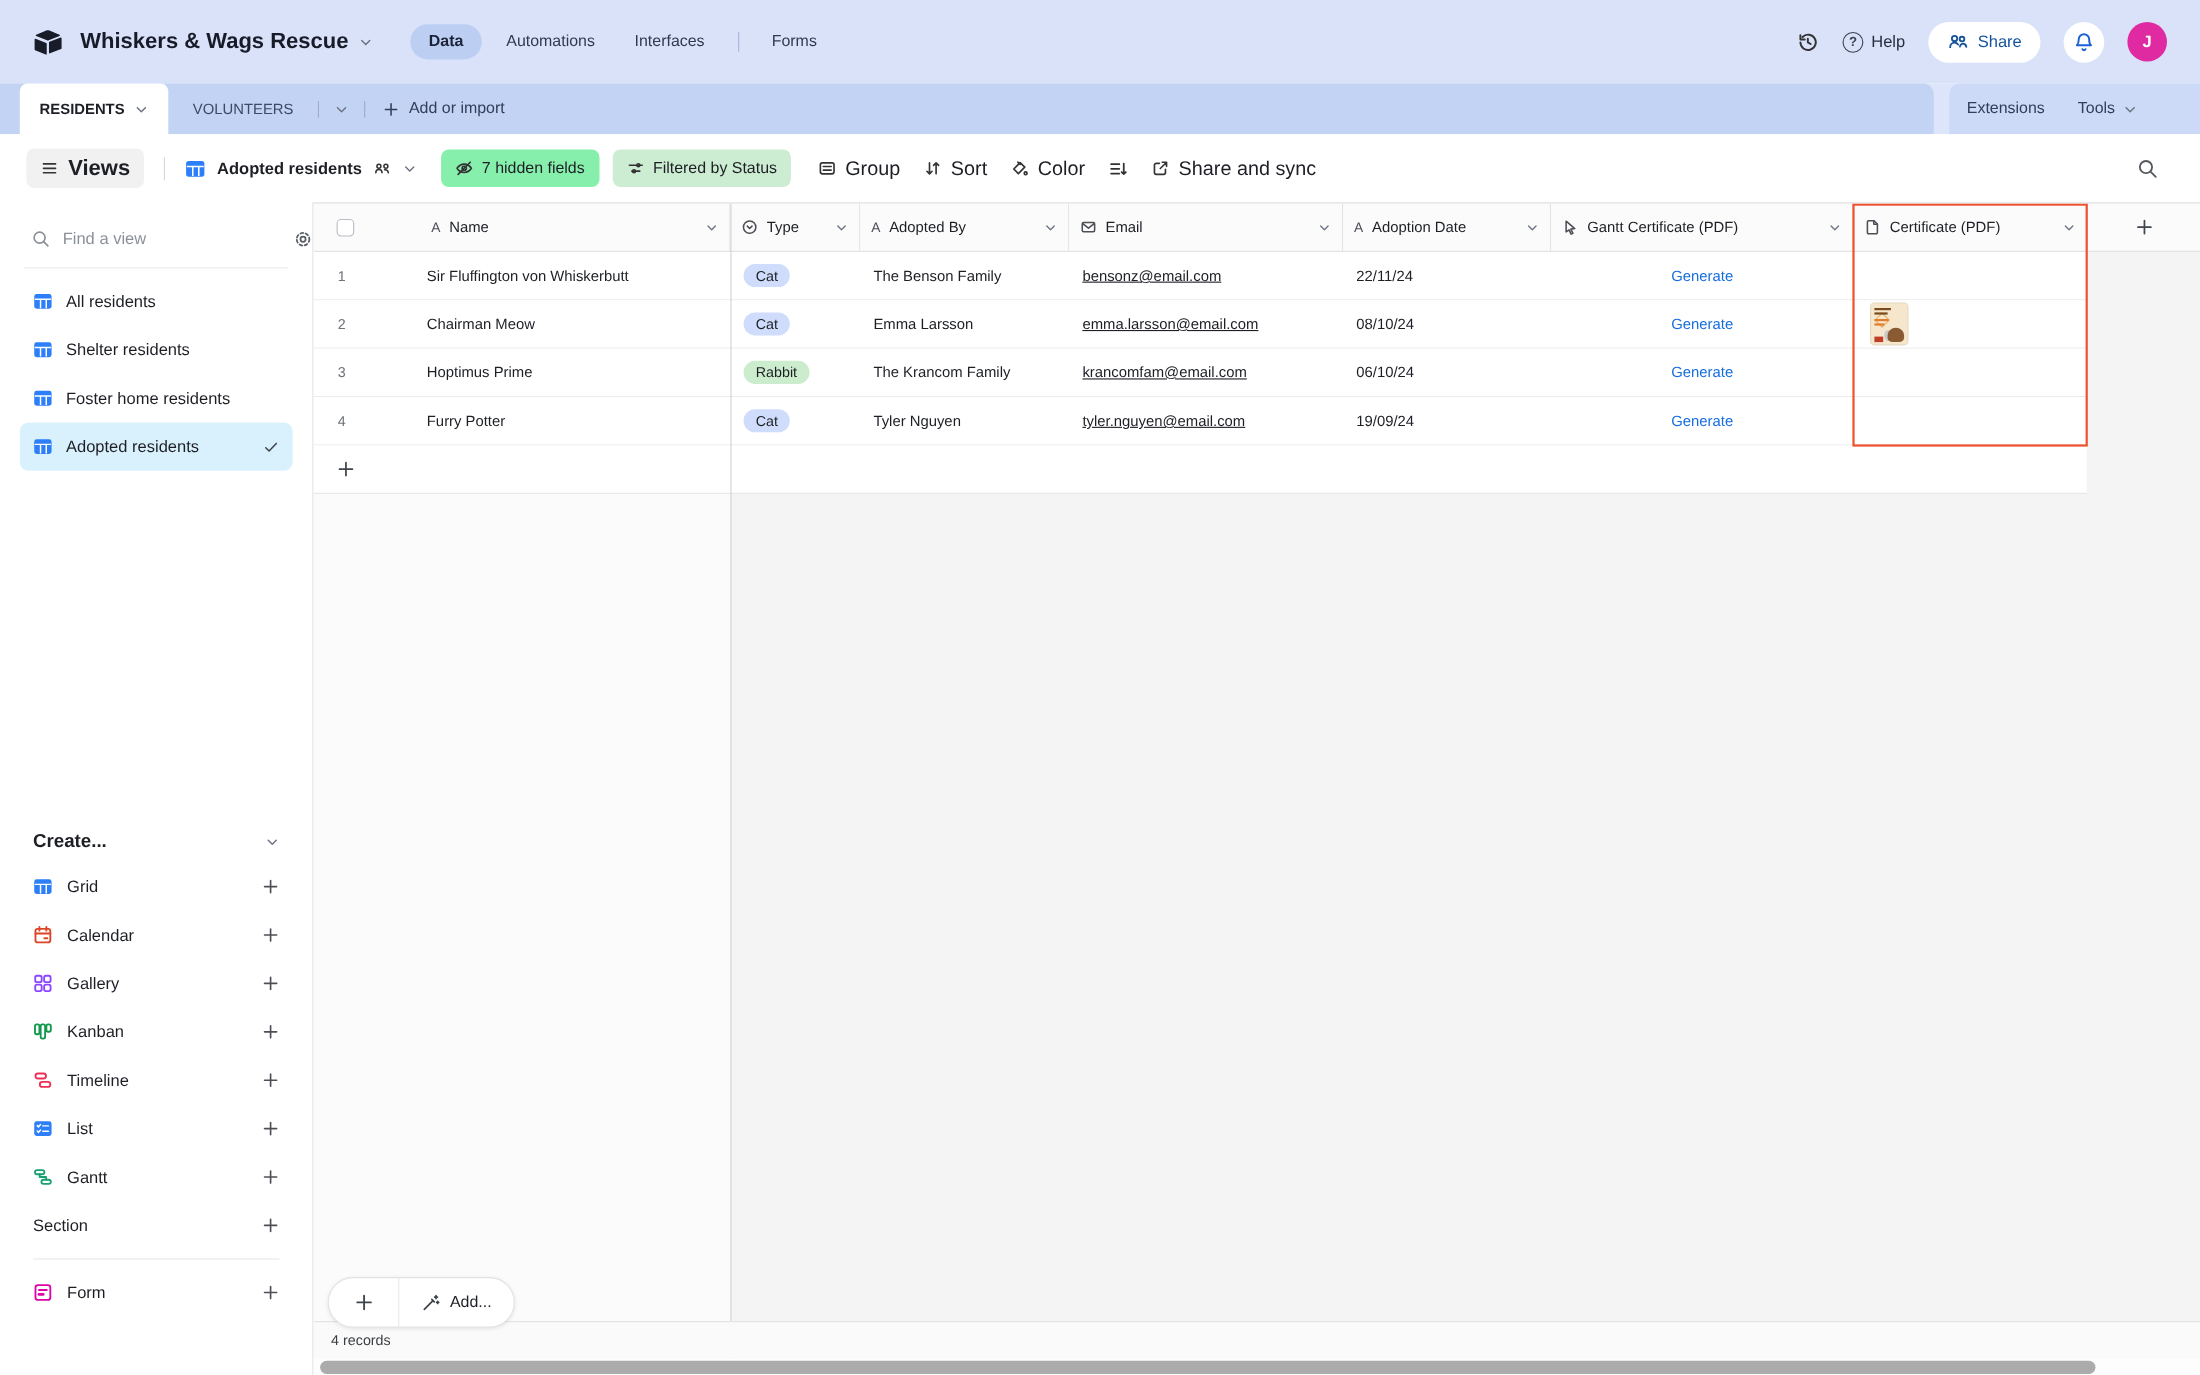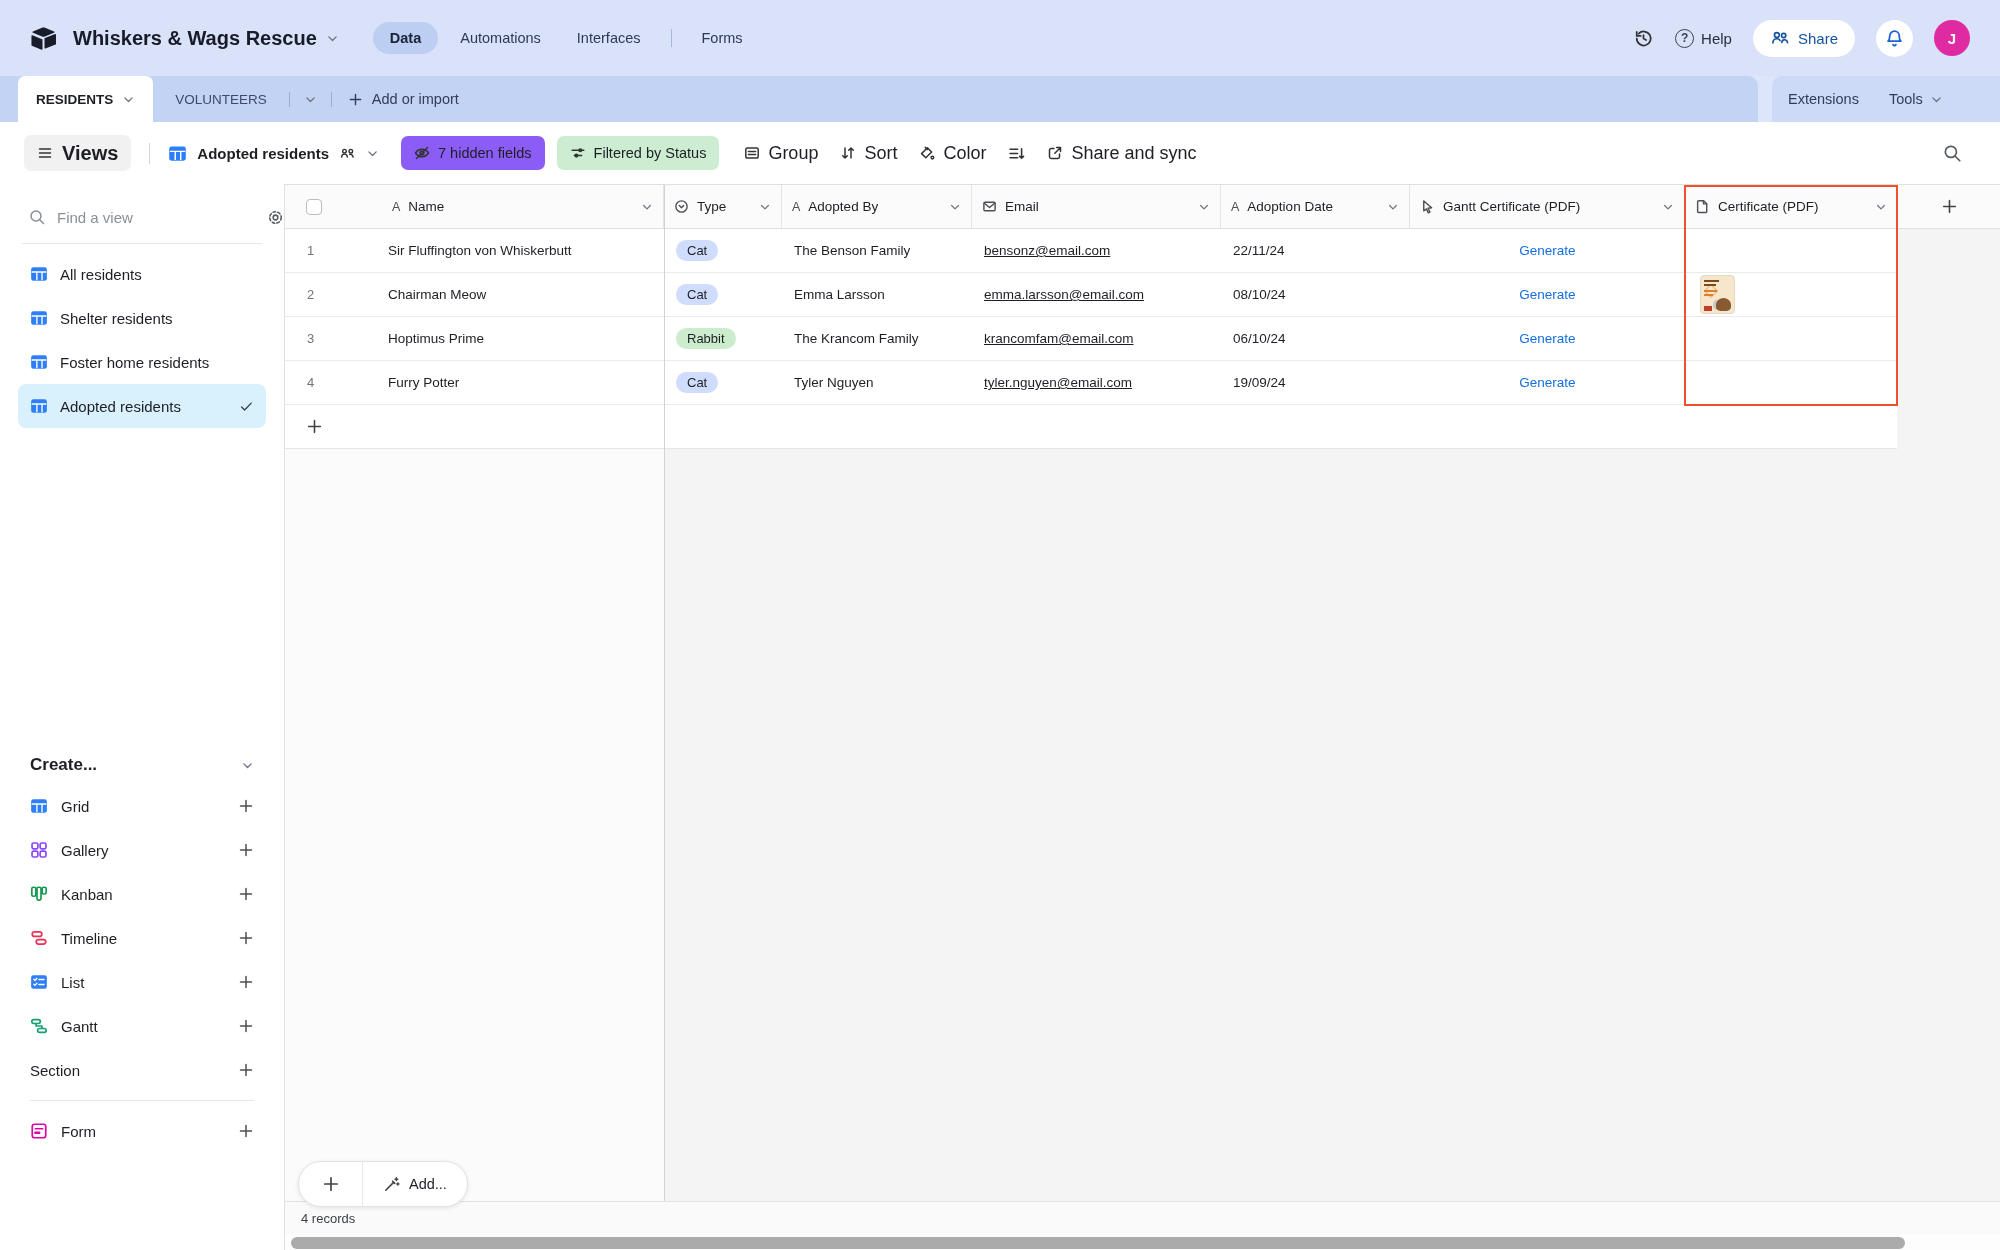--- a/index.html
+++ b/index.html
@@ -51,21 +51,21 @@
   
   .toolbar { position:absolute; left:0; top:122px; width:2000px; height:62px; background:#fff;
              display:flex; align-items:center; padding:0 24px; }
   .views-btn { display:flex; align-items:center; gap:9px; background:#f1f1f1; border:none; border-radius:7px;
                height:36px; padding:0 13px; font-size:20px; font-weight:600; color:#1d1f25; font-family:inherit; cursor:pointer; }
   .tb-div { width:1px; height:21px; background:#d6d6d6; margin:0 18px; }
   .view-switch { display:flex; align-items:center; gap:10px; cursor:pointer; margin-right:22px; }
   .view-switch .nm { font-size:15px; font-weight:600; color:#1d1f25; }
   .pill-btn { display:flex; align-items:center; gap:8px; border:none; border-radius:7px; height:34px; padding:0 13px;
               font-size:14.5px; color:#1d1f25; font-family:inherit; cursor:pointer; }
-  .pill-blue { background:#8b5cf6; margin-right:12px; }
+  .pill-blue { background:#86efac; margin-right:12px; }
   .pill-green { background:#cdedd3; margin-right:14px; }
   .flat-btn { display:flex; align-items:center; gap:8px; background:transparent; border:none; height:34px; padding:0 11px;
               font-size:18px; color:#1d1f25; font-family:inherit; cursor:pointer; }
   .search-btn { margin-left:auto; margin-right:14px; background:none; border:none; display:flex; cursor:pointer; }
 
   
   .body { position:absolute; left:0; top:184px; width:2000px; height:1066px; display:flex; }
 
   
   .sidebar { width:285px; flex:none; background:#fff; border-right:1px solid #e0e0e0; display:flex; flex-direction:column;
@@ -384,20 +384,33 @@
             <path d="M1.5 6.2h13M6.1 6.2v7.3M10.7 6.2v7.3" stroke="#fff" stroke-width="1.2" fill="none"></path>
         </svg>
         <span>Grid</span>
         <span class="plus">
           <svg class="ic" viewBox="0 0 16 16" width="16" height="16" style="stroke:#4c4f56">
               <path d="M8 2.5v11M2.5 8h11"></path>
             </svg>
         </span>
       </div>
       <div class="create-item">
+        <svg class="ic" viewBox="0 0 16 16" width="18" height="18" style="stroke:#dd4426">
+          <rect x="2" y="3" width="12" height="11" rx="1.8"></rect>
+            <path d="M5.2 1.5v3M10.8 1.5v3M2 6.8h12"></path>
+            <path d="M9.2 10.6h2.4"></path>
+        </svg>
+        <span>Calendar</span>
+        <span class="plus">
+          <svg class="ic" viewBox="0 0 16 16" width="16" height="16" style="stroke:#4c4f56">
+              <path d="M8 2.5v11M2.5 8h11"></path>
+            </svg>
+        </span>
+      </div>
+      <div class="create-item">
         <svg class="ic" viewBox="0 0 16 16" width="18" height="18" style="stroke:#8b46ff">
           <rect x="1.8" y="1.8" width="5.2" height="5.2" rx="1.4"></rect>
             <rect x="9" y="1.8" width="5.2" height="5.2" rx="1.4"></rect>
           <rect x="1.8" y="9" width="5.2" height="5.2" rx="1.4"></rect>
             <rect x="9" y="9" width="5.2" height="5.2" rx="1.4"></rect>
         </svg>
         <span>Gallery</span>
         <span class="plus">
           <svg class="ic" viewBox="0 0 16 16" width="16" height="16" style="stroke:#4c4f56">
               <path d="M8 2.5v11M2.5 8h11"></path>

